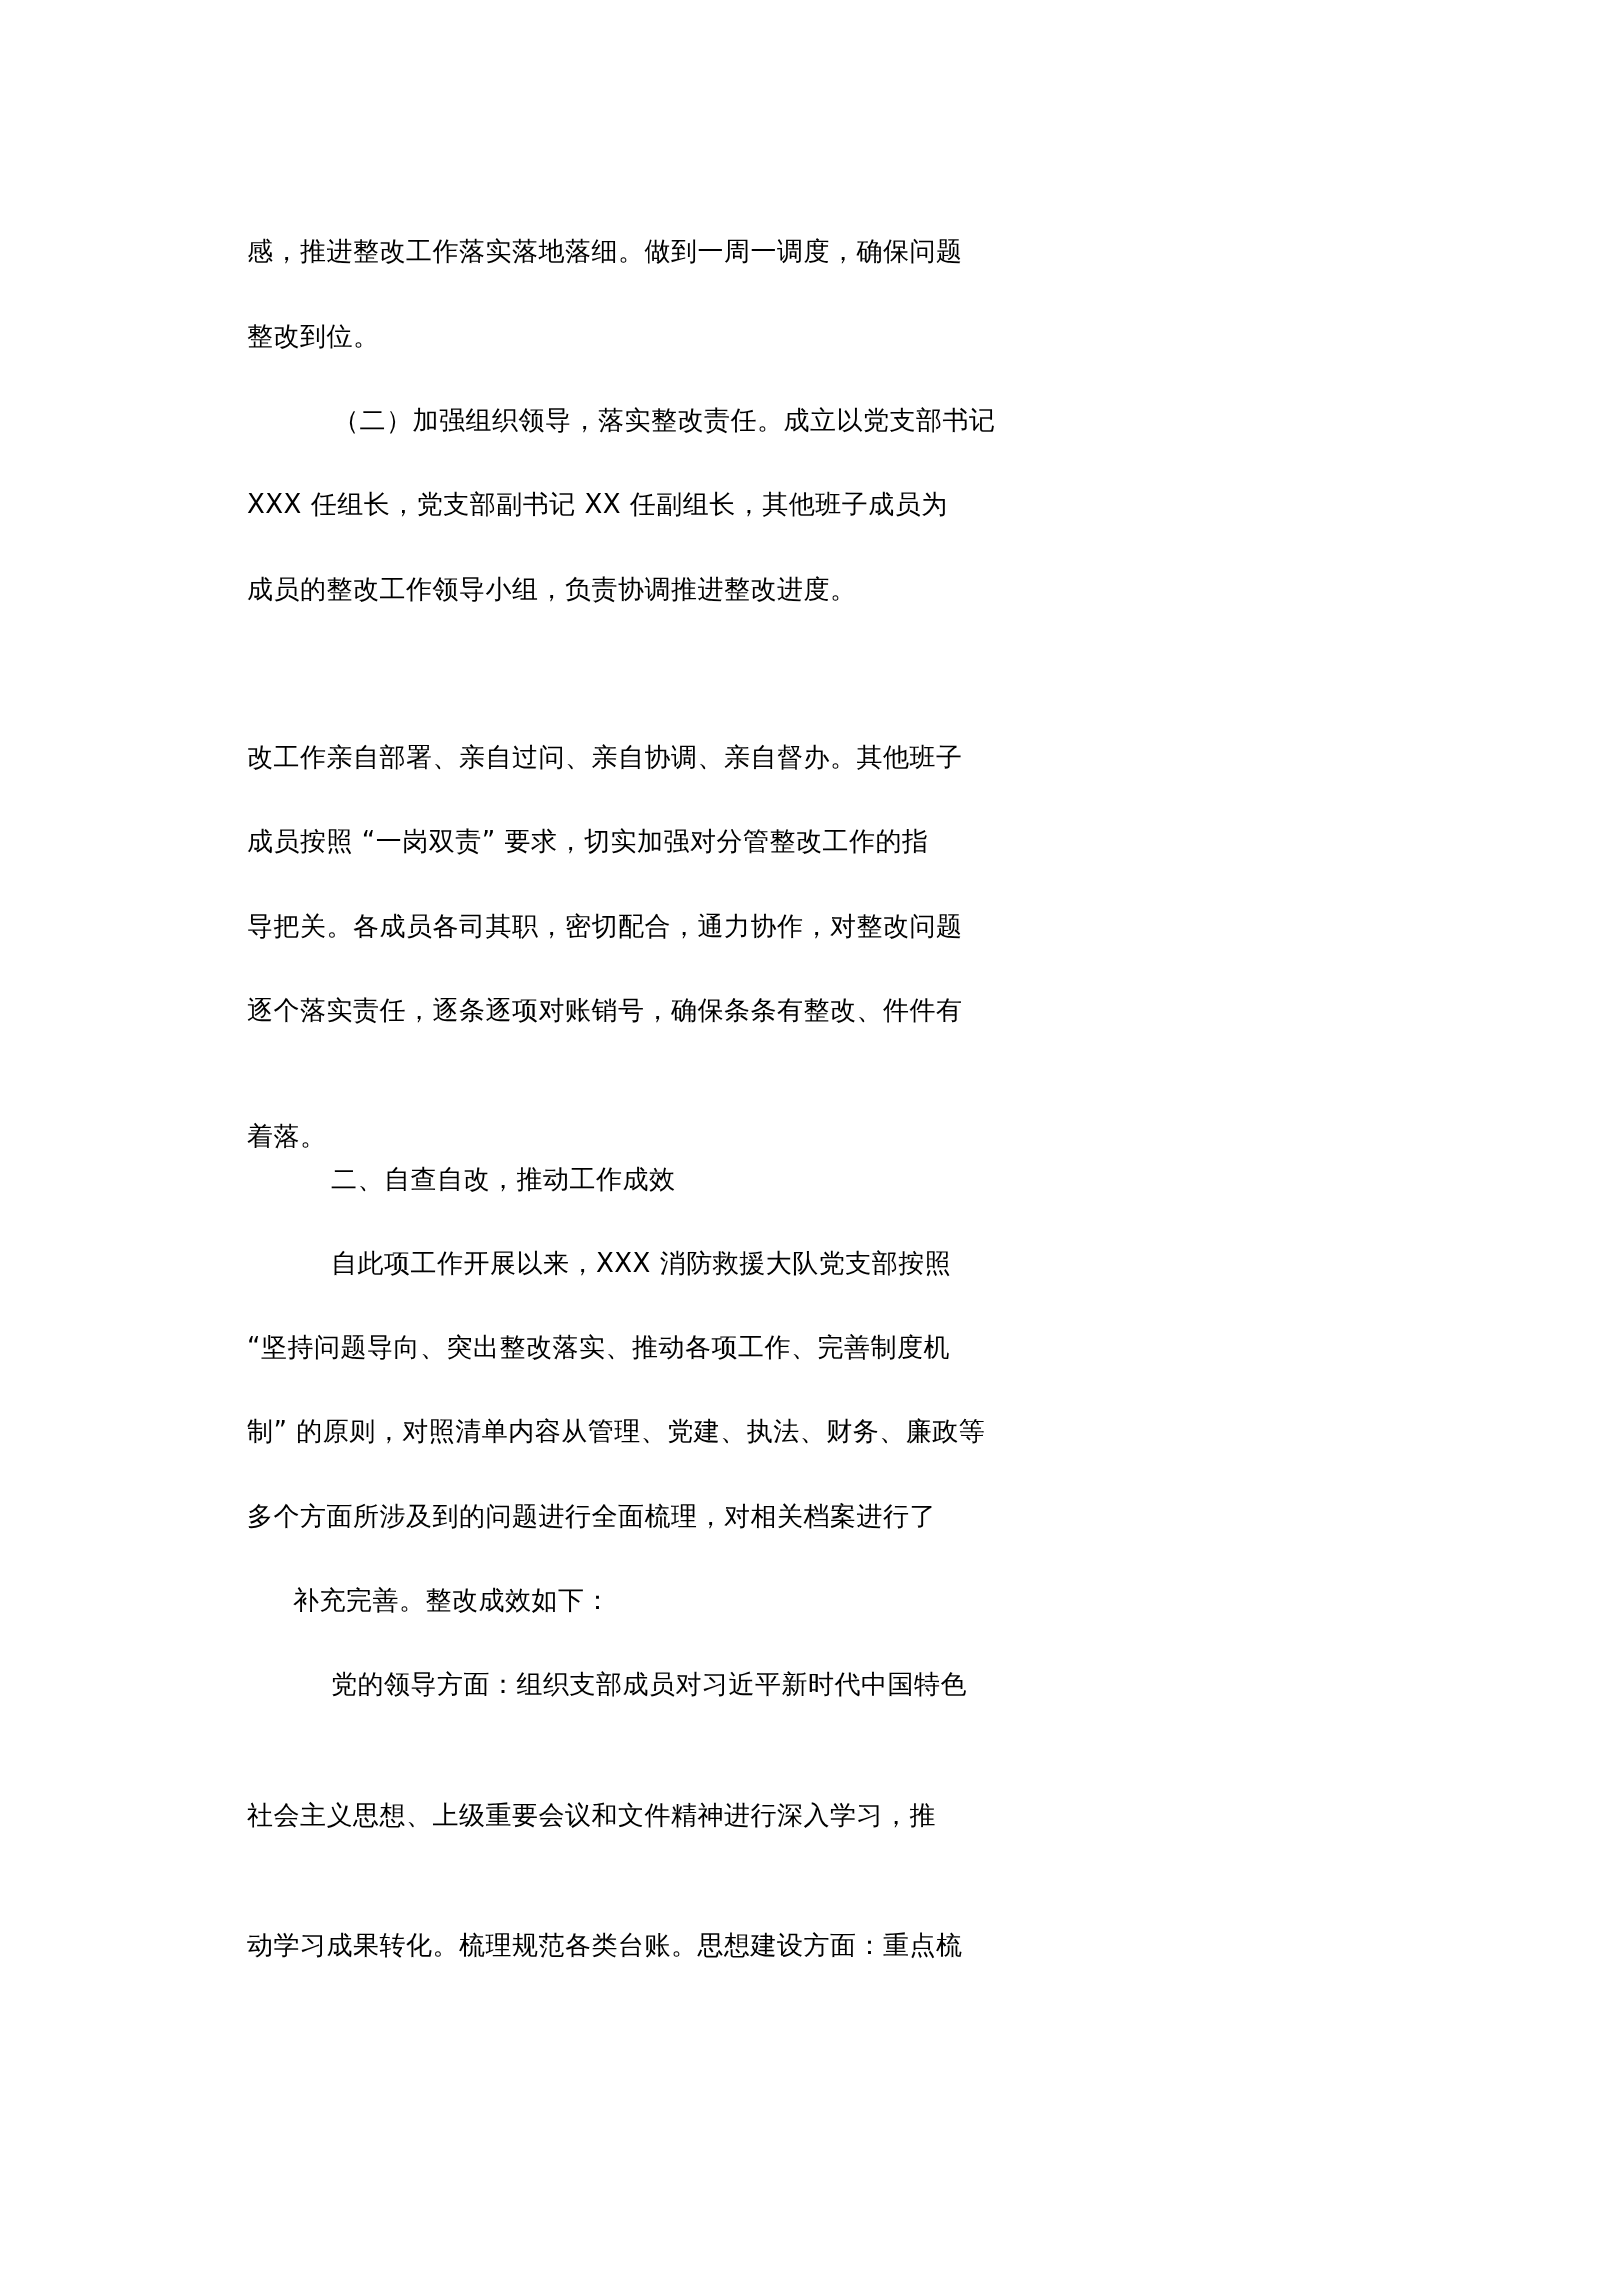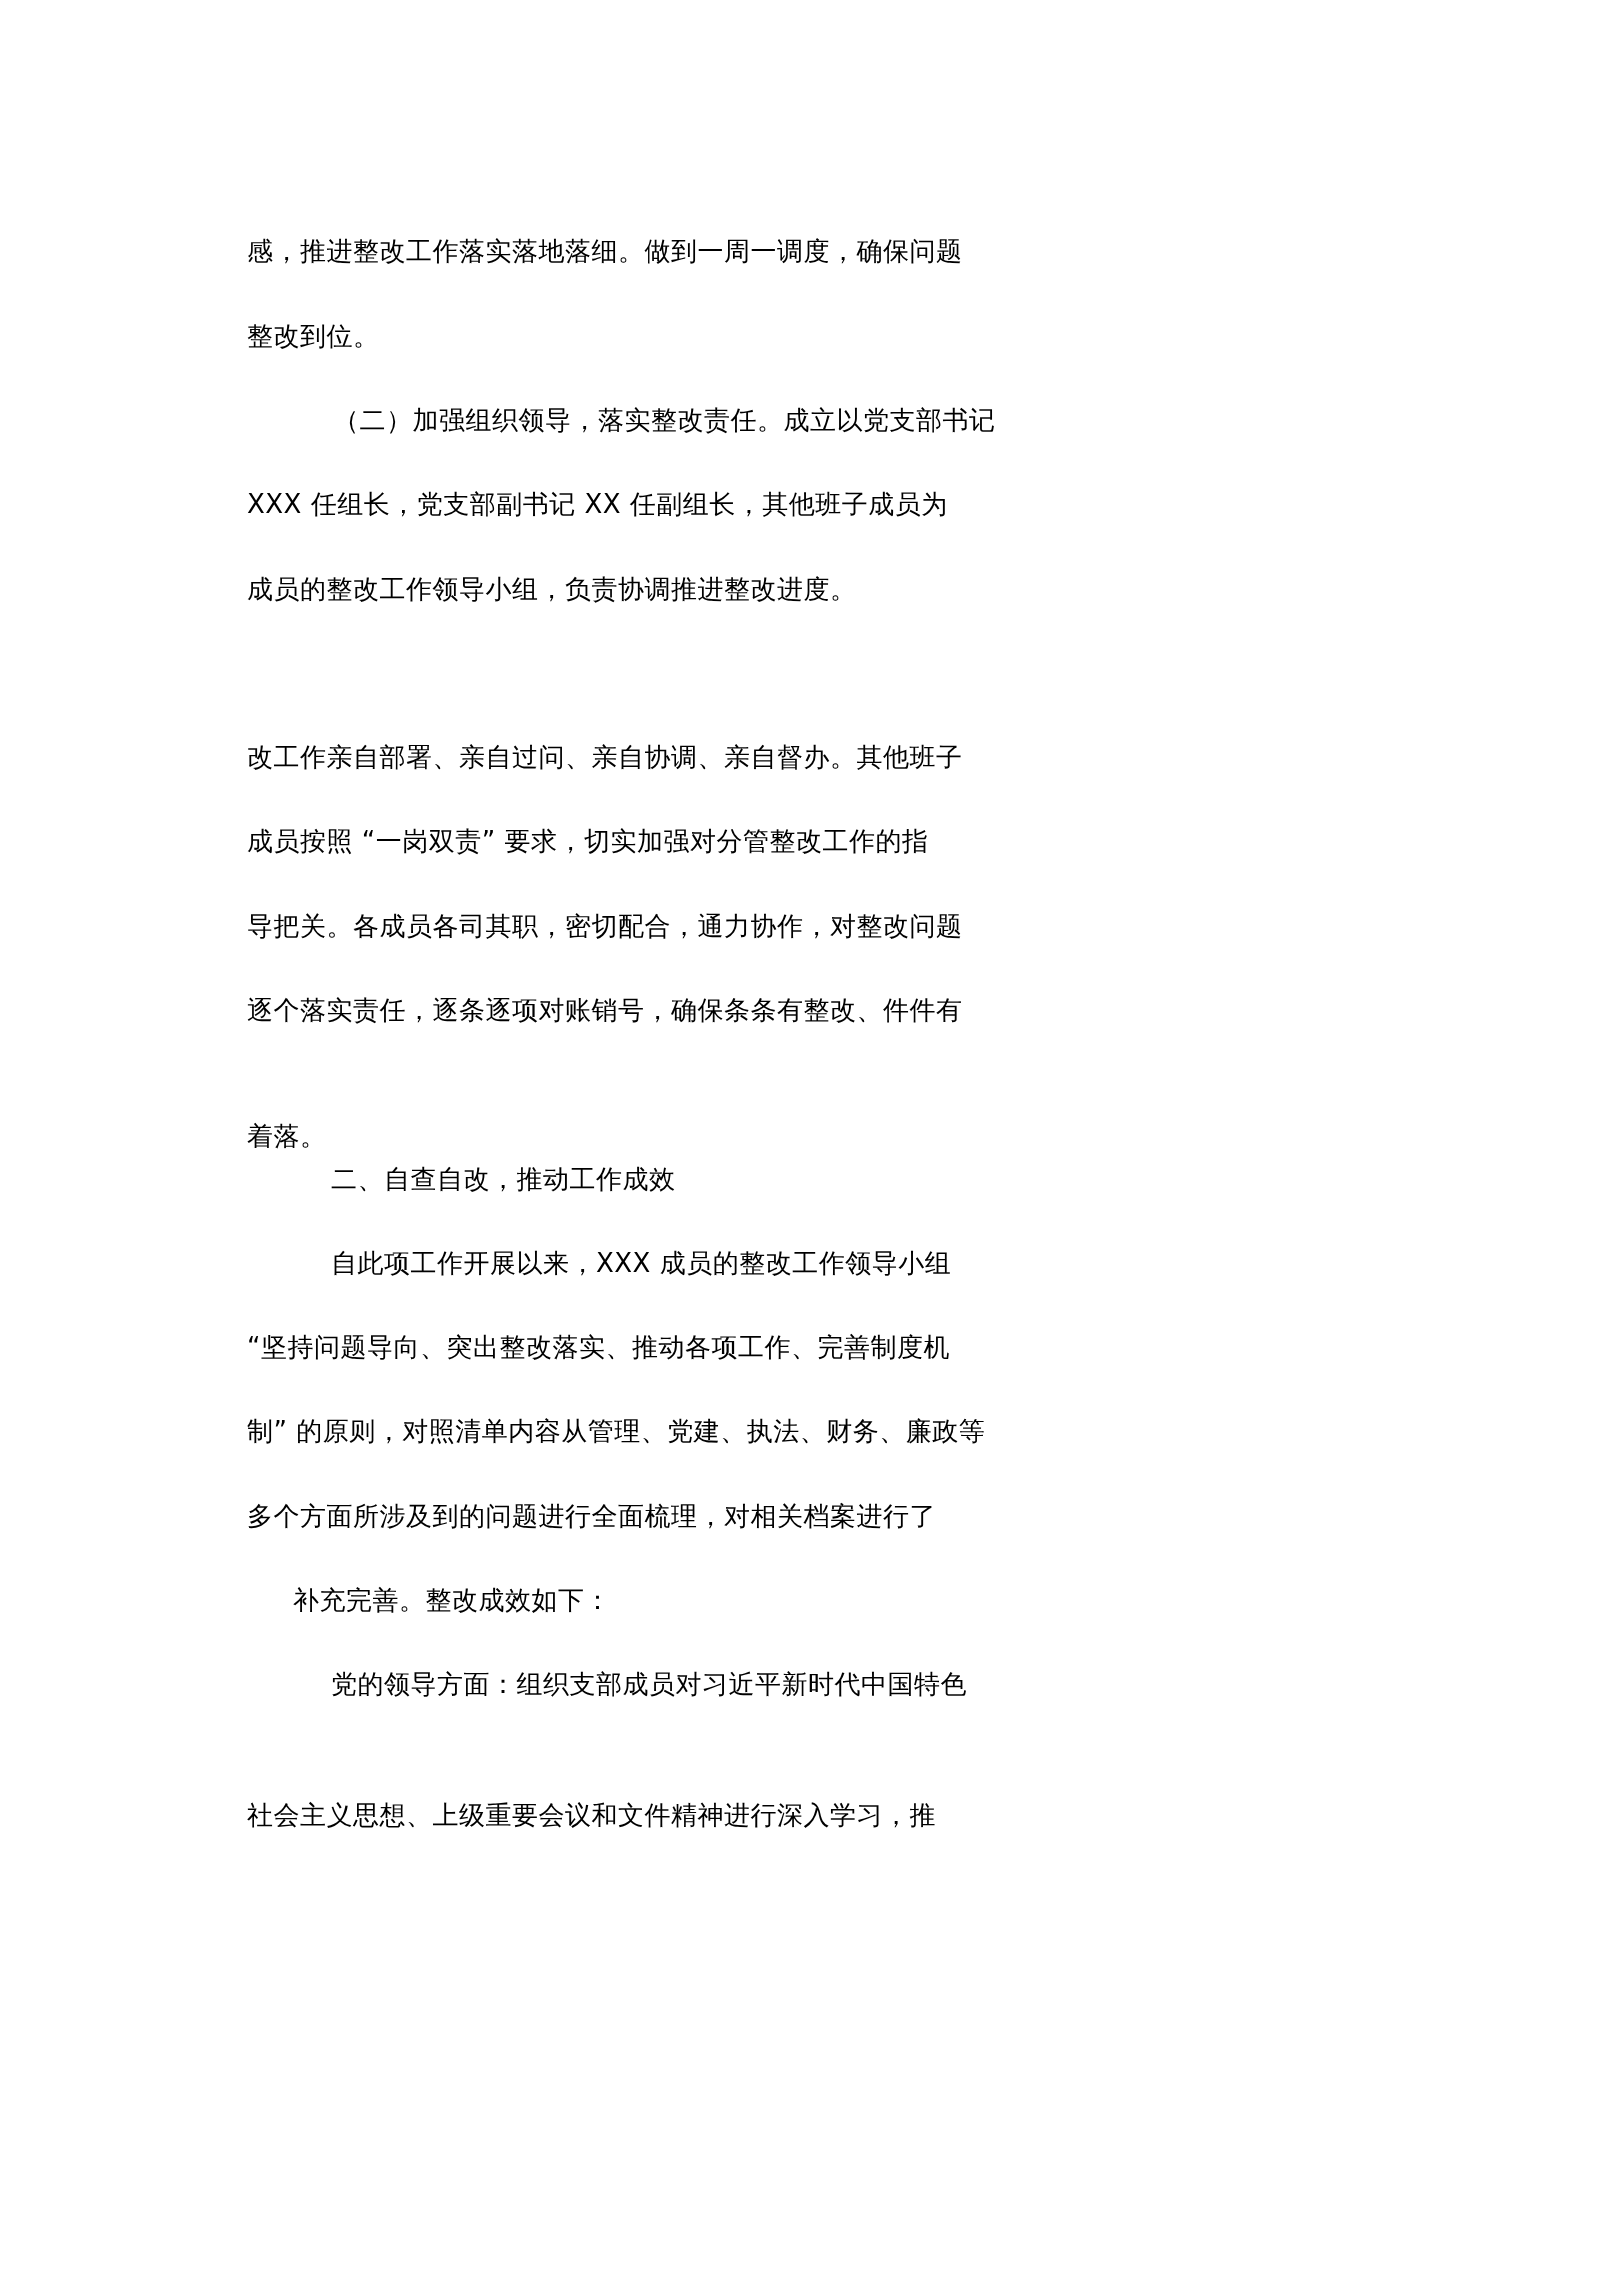--- a/index.html
+++ b/index.html
@@ -48,23 +48,24 @@
   <div class="line" style="top:565px;">成员的整改工作领导小组，负责协调推进整改进度。</div>
 
   <div class="line" style="top:733px;">改工作亲自部署、亲自过问、亲自协调、亲自督办。其他班子</div>
   <div class="line" style="top:817px;">成员按照 “一岗双责” 要求，切实加强对分管整改工作的指</div>
   <div class="line" style="top:902px;">导把关。各成员各司其职，密切配合，通力协作，对整改问题</div>
   <div class="line" style="top:986px;">逐个落实责任，逐条逐项对账销号，确保条条有整改、件件有</div>
   <div class="line" style="top:1112px;">着落。</div>
 
   <div class="line indent" style="top:1155px;">二、自查自改，推动工作成效</div>
 
-  <div class="line indent" style="top:1239px;">自此项工作开展以来，XXX 成员的整改工作领导小组</div>
+  <div class="line indent" style="top:1239px;">自此项工作开展以来，XXX 消防救援大队党支部按照</div>
   <div class="line" style="top:1323px;">“坚持问题导向、突出整改落实、推动各项工作、完善制度机</div>
   <div class="line" style="top:1407px;">制” 的原则，对照清单内容从管理、党建、执法、财务、廉政等</div>
   <div class="line" style="top:1492px;">多个方面所涉及到的问题进行全面梳理，对相关档案进行了</div>
   <div class="line" style="top:1576px;margin-left:46px;">补充完善。整改成效如下：</div>
 
   <div class="line indent" style="top:1660px;">党的领导方面：组织支部成员对习近平新时代中国特色</div>
   <div class="line" style="top:1791px;">社会主义思想、上级重要会议和文件精神进行深入学习，推</div>
+  <div class="line" style="top:1921px;">动学习成果转化。梳理规范各类台账。思想建设方面：重点梳</div>
 
 </div>
 
 
 </body></html>

